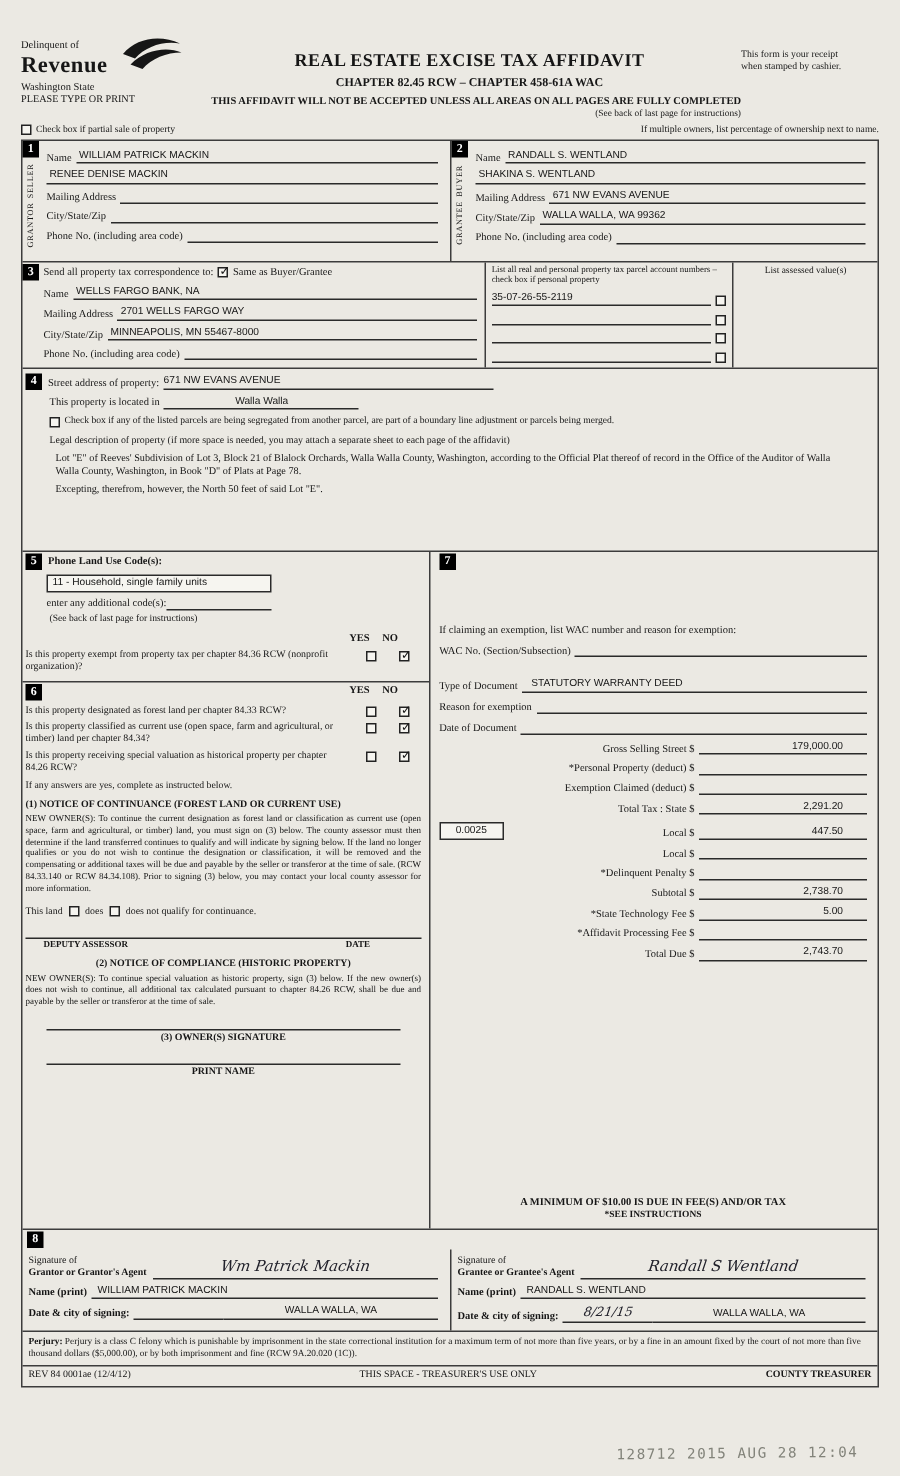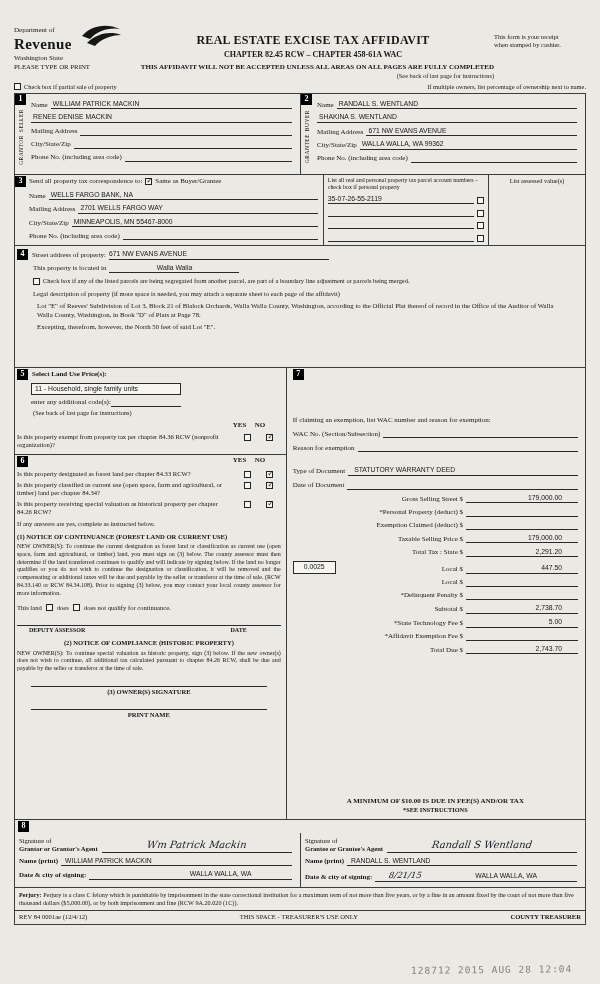--- a/index.html
+++ b/index.html
@@ -115,21 +115,21 @@
          font-family:"DejaVu Sans Mono", monospace; font-size:9.5px; letter-spacing:1px;
          transform:rotate(-.6deg)}
 </style>
 </head>
 <body>
 
 <div class="page">
 
   <div class="hdr">
     <div class="logo">
-      <div class="dept">Department of</div>
+      <div class="dept">Delinquent of</div>
       <div class="rev">Revenue</div>
       <div class="wa">Washington State</div>
       <svg class="swoosh" width="42" height="26" viewBox="0 0 42 26">
         <path d="M2 13 C11 2 27 0 40 6 C29 4 17 8 10 16 Z" fill="#161616"></path>
         <path d="M7 20 C17 10 31 8 41 12 C31 12 21 16 15 23 Z" fill="#161616"></path>
       </svg>
     </div>
     <div class="hdr-center">
       <div class="title">REAL ESTATE EXCISE TAX AFFIDAVIT</div>
       <div class="chapter">CHAPTER 82.45 RCW – CHAPTER 458-61A WAC</div>
@@ -284,21 +284,21 @@
       <p class="legal">Lot "E" of Reeves' Subdivision of Lot 3, Block 21 of Blalock Orchards, Walla Walla County, Washington, according to the Official Plat thereof of record in the Office of the Auditor of Walla Walla County, Washington, in Book "D" of Plats at Page 78.</p>
       <p class="legal">Excepting, therefrom, however, the North 50 feet of said Lot "E".</p>
     </div>
 
     <div class="row sec567 bt">
       <div class="col56">
 
         <div class="sec5">
           <div class="inlinehead">
             <div class="secnum">5</div>
-            <span class="bold">Select Land Use Price(s):</span>
+            <span class="bold">Phone Land Use Code(s):</span>
           </div>
           <div class="codebox sans">
             <span>11 - Household, single family units</span>
           </div>
           <div class="ulafter">
             <span>enter any additional code(s):</span>
             <span class="ul" style="width:70px"></span>
           </div>
           <div class="indent" style="margin-top:2px; font-size:6.4px">(See back of last page for instructions)</div>
           <div class="ynhead">
@@ -376,49 +376,45 @@
         <div class="pp">
           <div class="secnum">7</div>
         </div>
         <div class="gap36"></div>
 
         <div>If claiming an exemption, list WAC number and reason for exemption:</div>
         <div class="exline">
           <span class="flabel">WAC No. (Section/Subsection)</span>
           <span class="ul grow"></span>
         </div>
+        <div class="exline" style="margin-top:14px">
+          <span class="flabel">Type of Document</span>
+          <span class="ul grow sans" style="padding-left:6px">STATUTORY WARRANTY DEED</span>
+        </div>
+
         <div class="exline">
           <span class="flabel">Reason for exemption</span>
           <span class="ul grow"></span>
         </div>
-
-        <div class="exline" style="margin-top:14px">
-          <span class="flabel">Type of Document</span>
-          <span class="ul grow sans" style="padding-left:6px">STATUTORY WARRANTY DEED</span>
-        </div>
         <div class="exline">
           <span class="flabel">Date of Document</span>
           <span class="ul grow"></span>
         </div>
 
         <div class="mrow">
           <span class="mlabel">Gross Selling Street  $</span>
           <span class="mval sans">179,000.00</span>
         </div>
         <div class="mrow">
           <span class="mlabel">*Personal Property (deduct)  $</span>
           <span class="mval sans"></span>
         </div>
         <div class="mrow">
           <span class="mlabel">Exemption Claimed (deduct)  $</span>
           <span class="mval sans"></span>
-        </div>
-        <div class="mrow">
-          <span class="mlabel">Taxable Selling Price  $</span>
-          <span class="mval sans">179,000.00</span>
         </div>
         <div class="mrow">
           <span class="mlabel">Total Tax : State  $</span>
           <span class="mval sans">2,291.20</span>
         </div>
         <div class="mrow raterow">
           <span class="ratebox sans">0.0025</span>
           <span class="mlabel">Local  $</span>
           <span class="mval sans">447.50</span>
         </div>
@@ -432,21 +428,21 @@
         </div>
         <div class="mrow">
           <span class="mlabel">Subtotal  $</span>
           <span class="mval sans">2,738.70</span>
         </div>
         <div class="mrow">
           <span class="mlabel">*State Technology Fee  $</span>
           <span class="mval sans">5.00</span>
         </div>
         <div class="mrow">
-          <span class="mlabel">*Affidavit Exemption Fee  $</span>
+          <span class="mlabel">*Affidavit Processing Fee  $</span>
           <span class="mval sans"></span>
         </div>
         <div class="mrow">
           <span class="mlabel">Total Due  $</span>
           <span class="mval sans">2,743.70</span>
         </div>
 
         <div class="minnote">
           <div>A MINIMUM OF $10.00 IS DUE IN FEE(S) AND/OR TAX</div>
           <div class="sub">*SEE INSTRUCTIONS</div>

